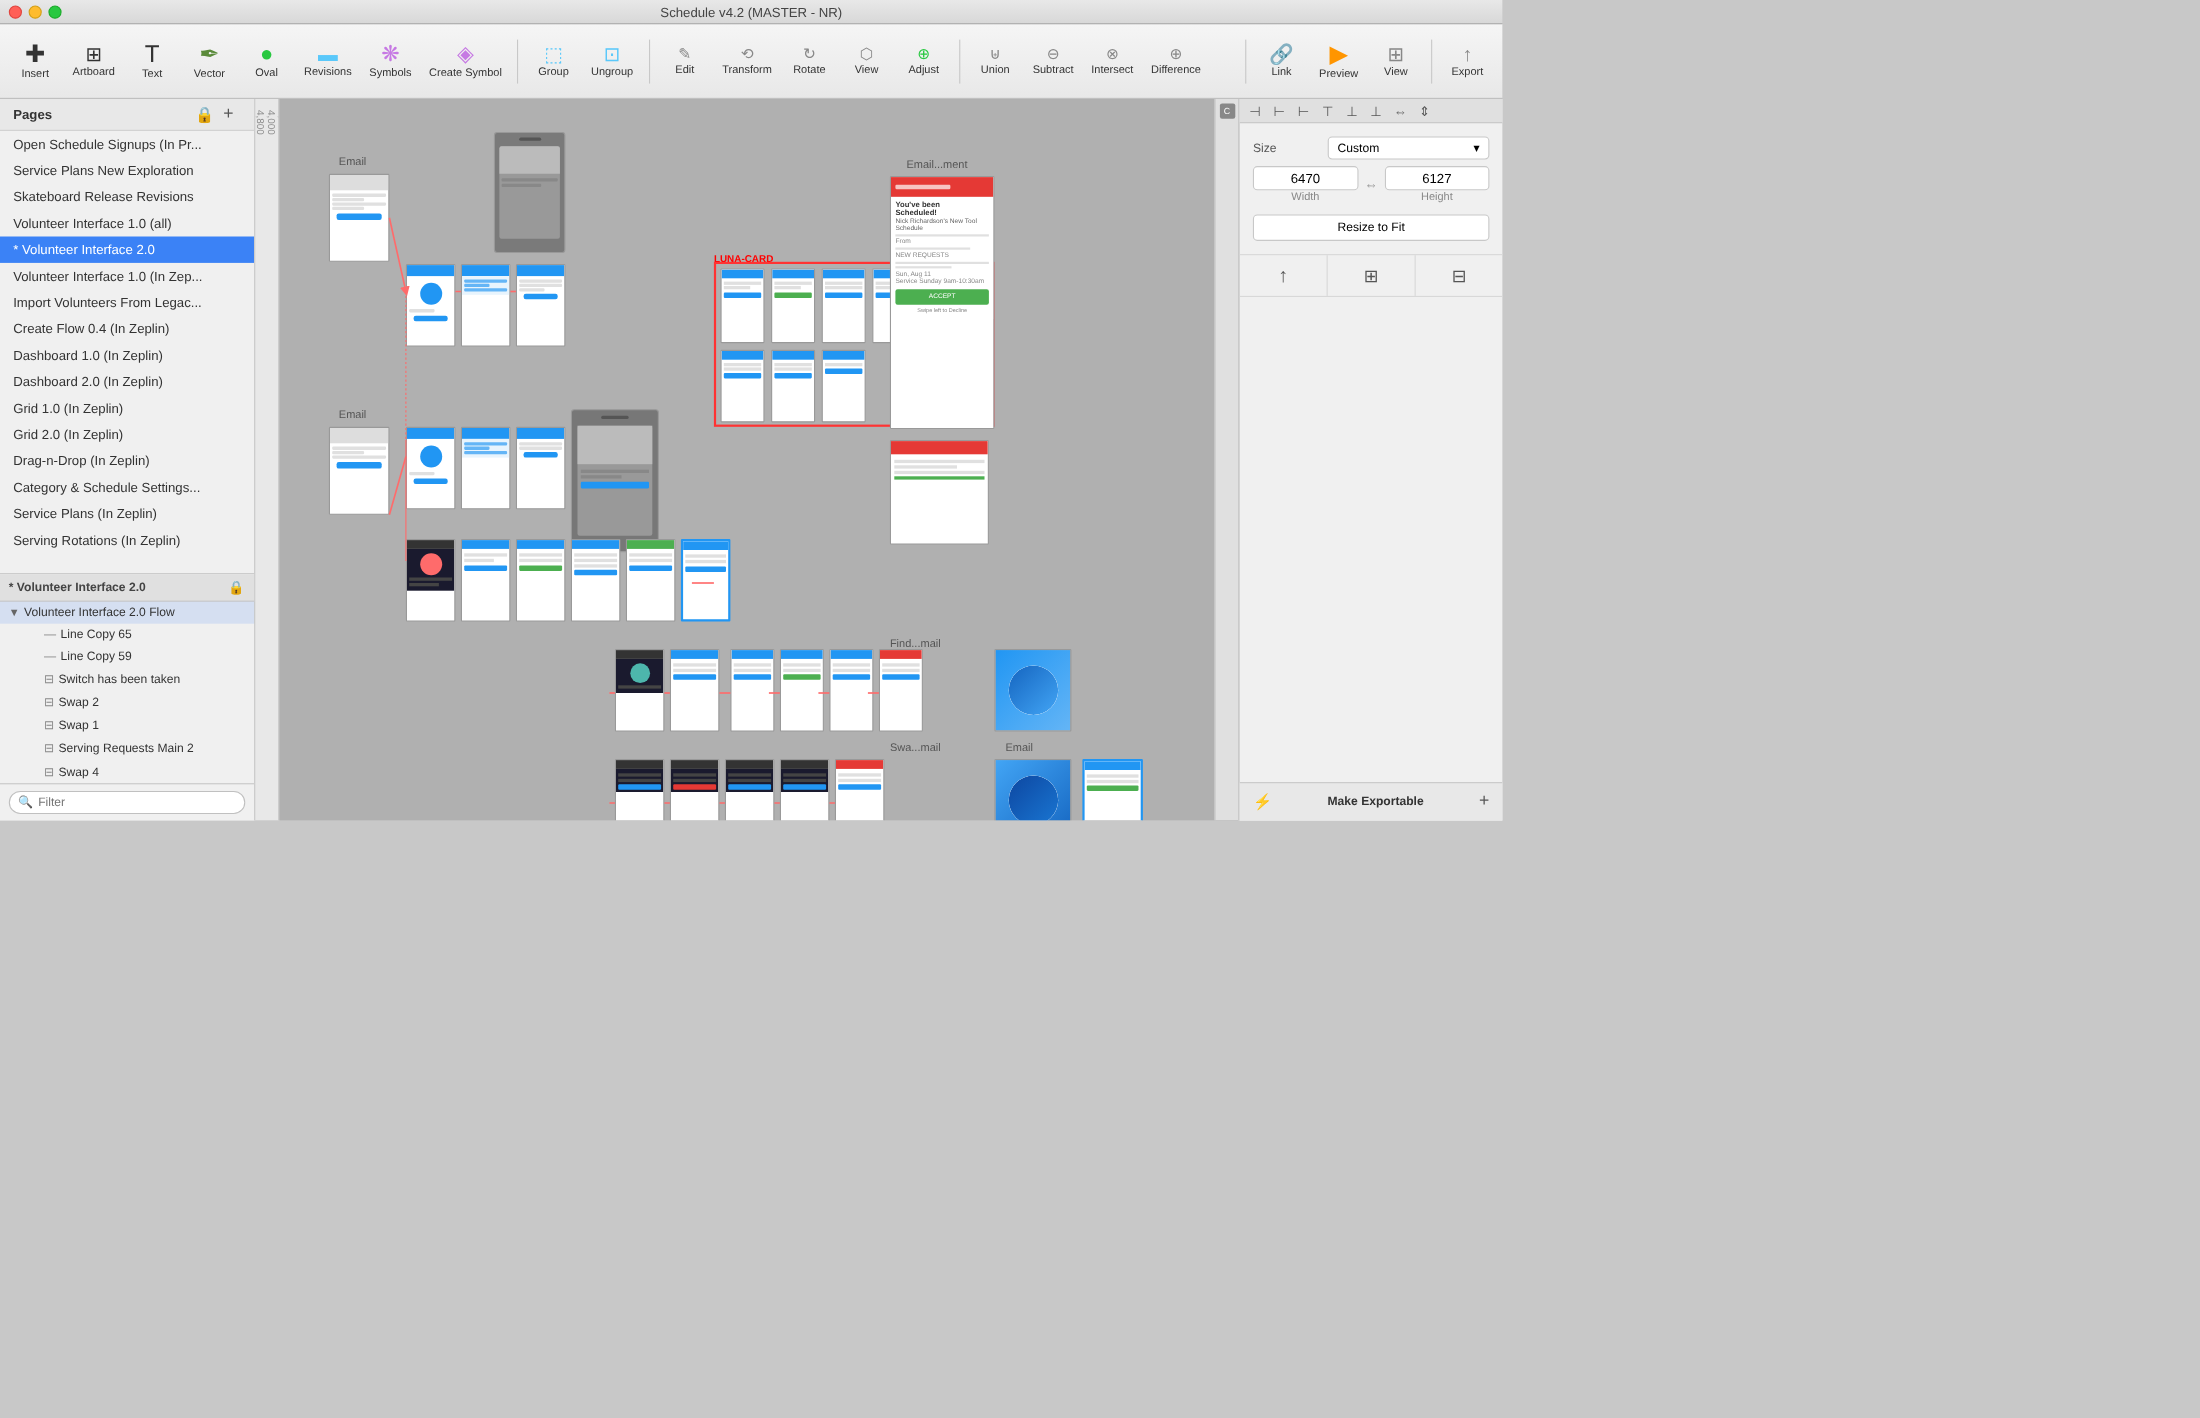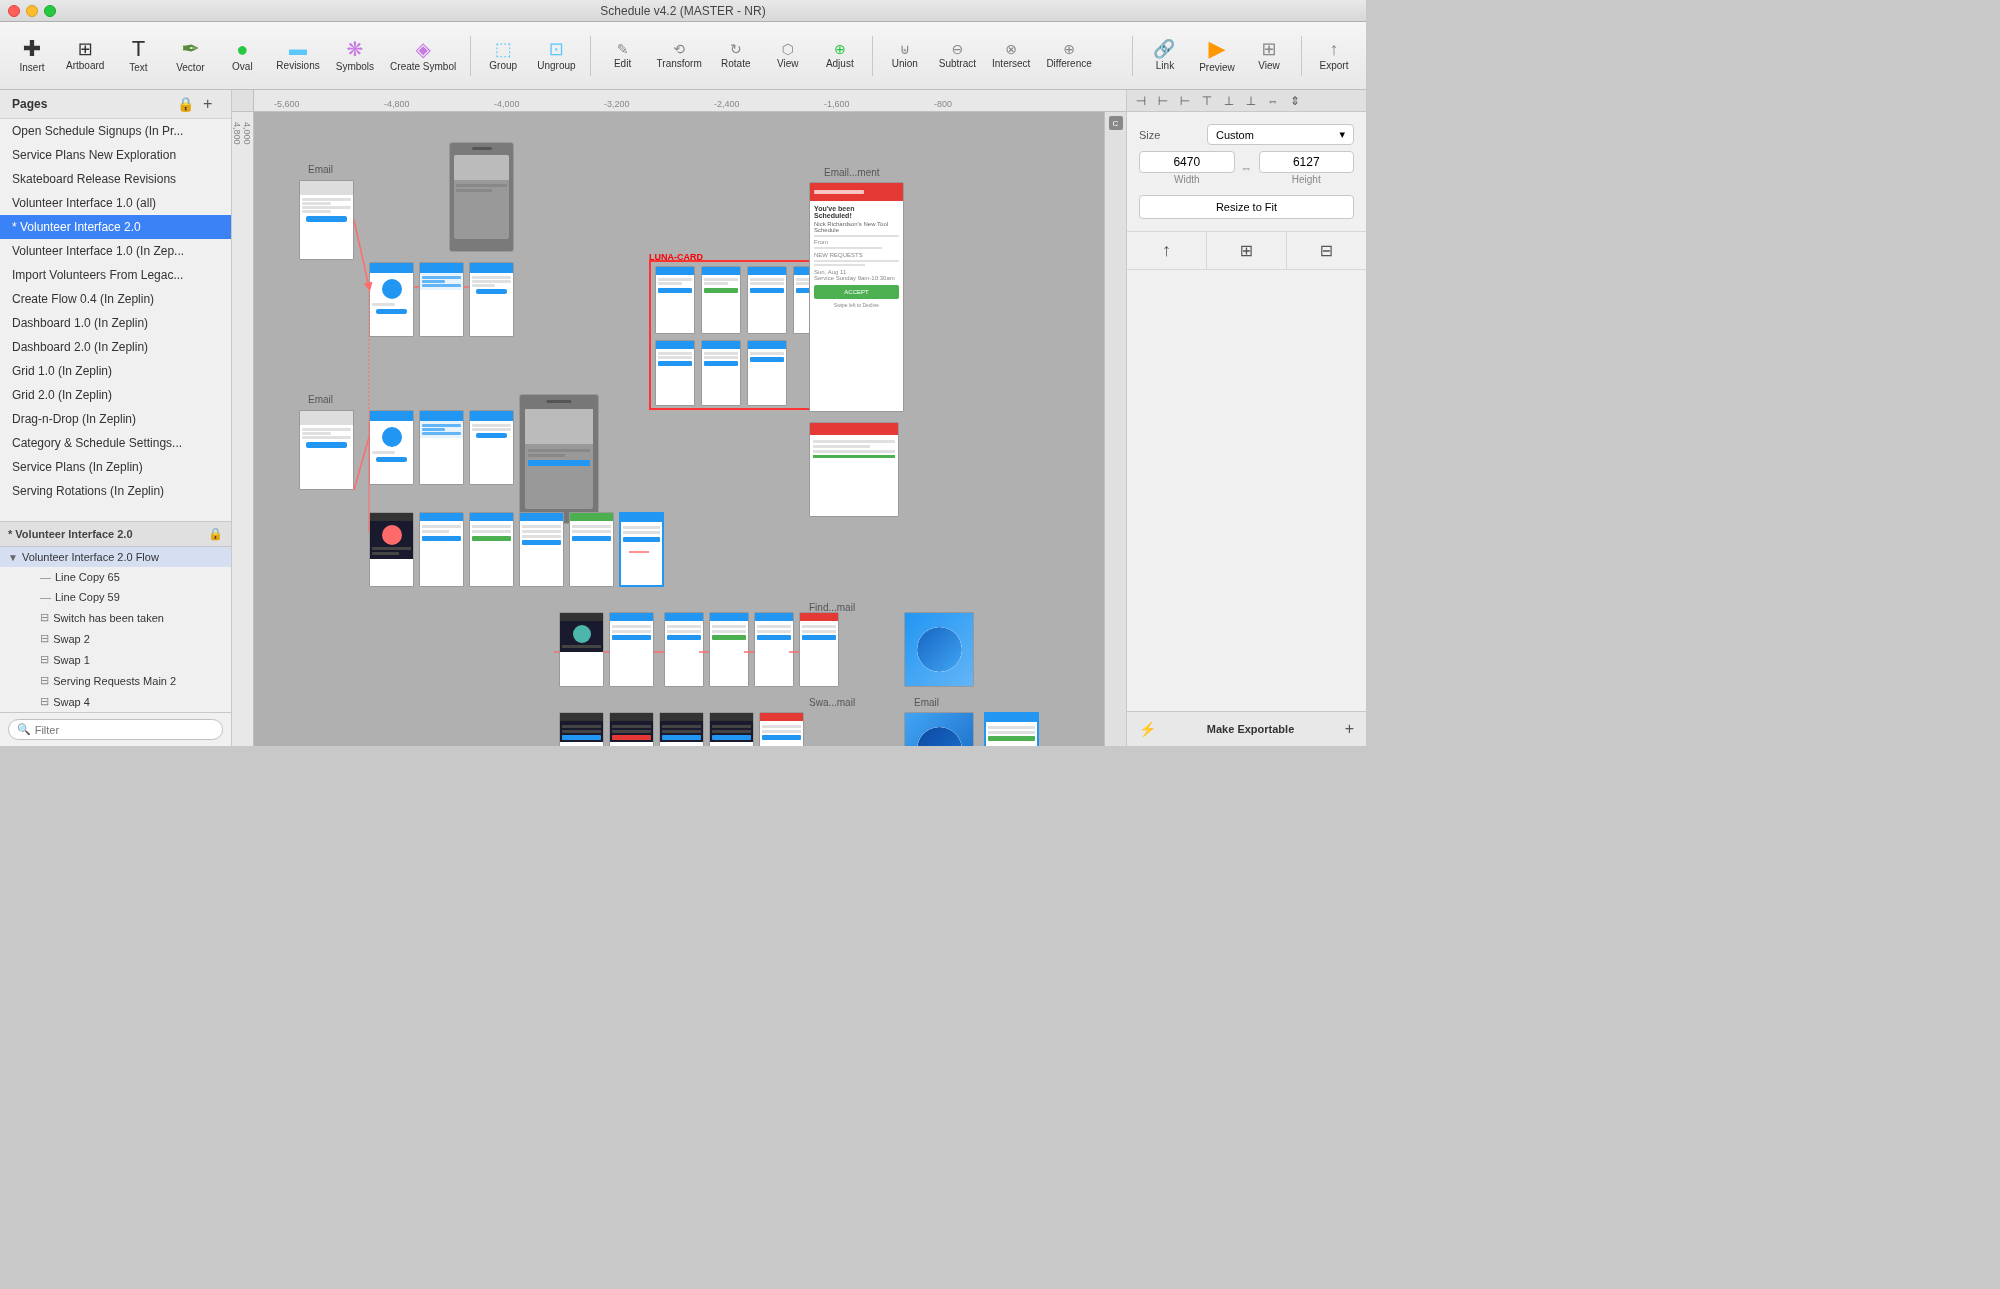--- a/index.html
+++ b/index.html
@@ -475,32 +475,20 @@
     <div class="sidebar-search">
       <div class="search-input-wrap">
         <span class="search-icon">🔍</span>
         <input type="text" placeholder="Filter" style="">
       </div>
     </div>
   </div>
 
   <div style="flex:1; display:flex; flex-direction:column; position:relative; overflow:hidden;">
 
-    <div class="ruler-row">
-      <div class="ruler-corner"></div>
-      <div class="ruler-h" style="flex:1; position:relative;">
-        <span class="ruler-mark" style="left:20px;">-5,600</span>
-        <span class="ruler-mark" style="left:130px;">-4,800</span>
-        <span class="ruler-mark" style="left:240px;">-4,000</span>
-        <span class="ruler-mark" style="left:350px;">-3,200</span>
-        <span class="ruler-mark" style="left:460px;">-2,400</span>
-        <span class="ruler-mark" style="left:570px;">-1,600</span>
-        <span class="ruler-mark" style="left:680px;">-800</span>
-      </div>
-    </div>
 
     <div style="flex:1; display:flex; overflow:hidden;">
 
       <div style="width:22px; background:#e8e8e8; border-right:1px solid #c0c0c0; position:relative; overflow:hidden;">
         <div style="writing-mode:vertical-rl; text-orientation:mixed; font-size:9px; color:#888; padding-top:10px;">
 
           <span style="display:block; margin-bottom:40px;">3,200</span>
           <span style="display:block; margin-bottom:40px;">4,000</span>
           <span style="display:block; margin-bottom:40px;">4,800</span>
         </div>

